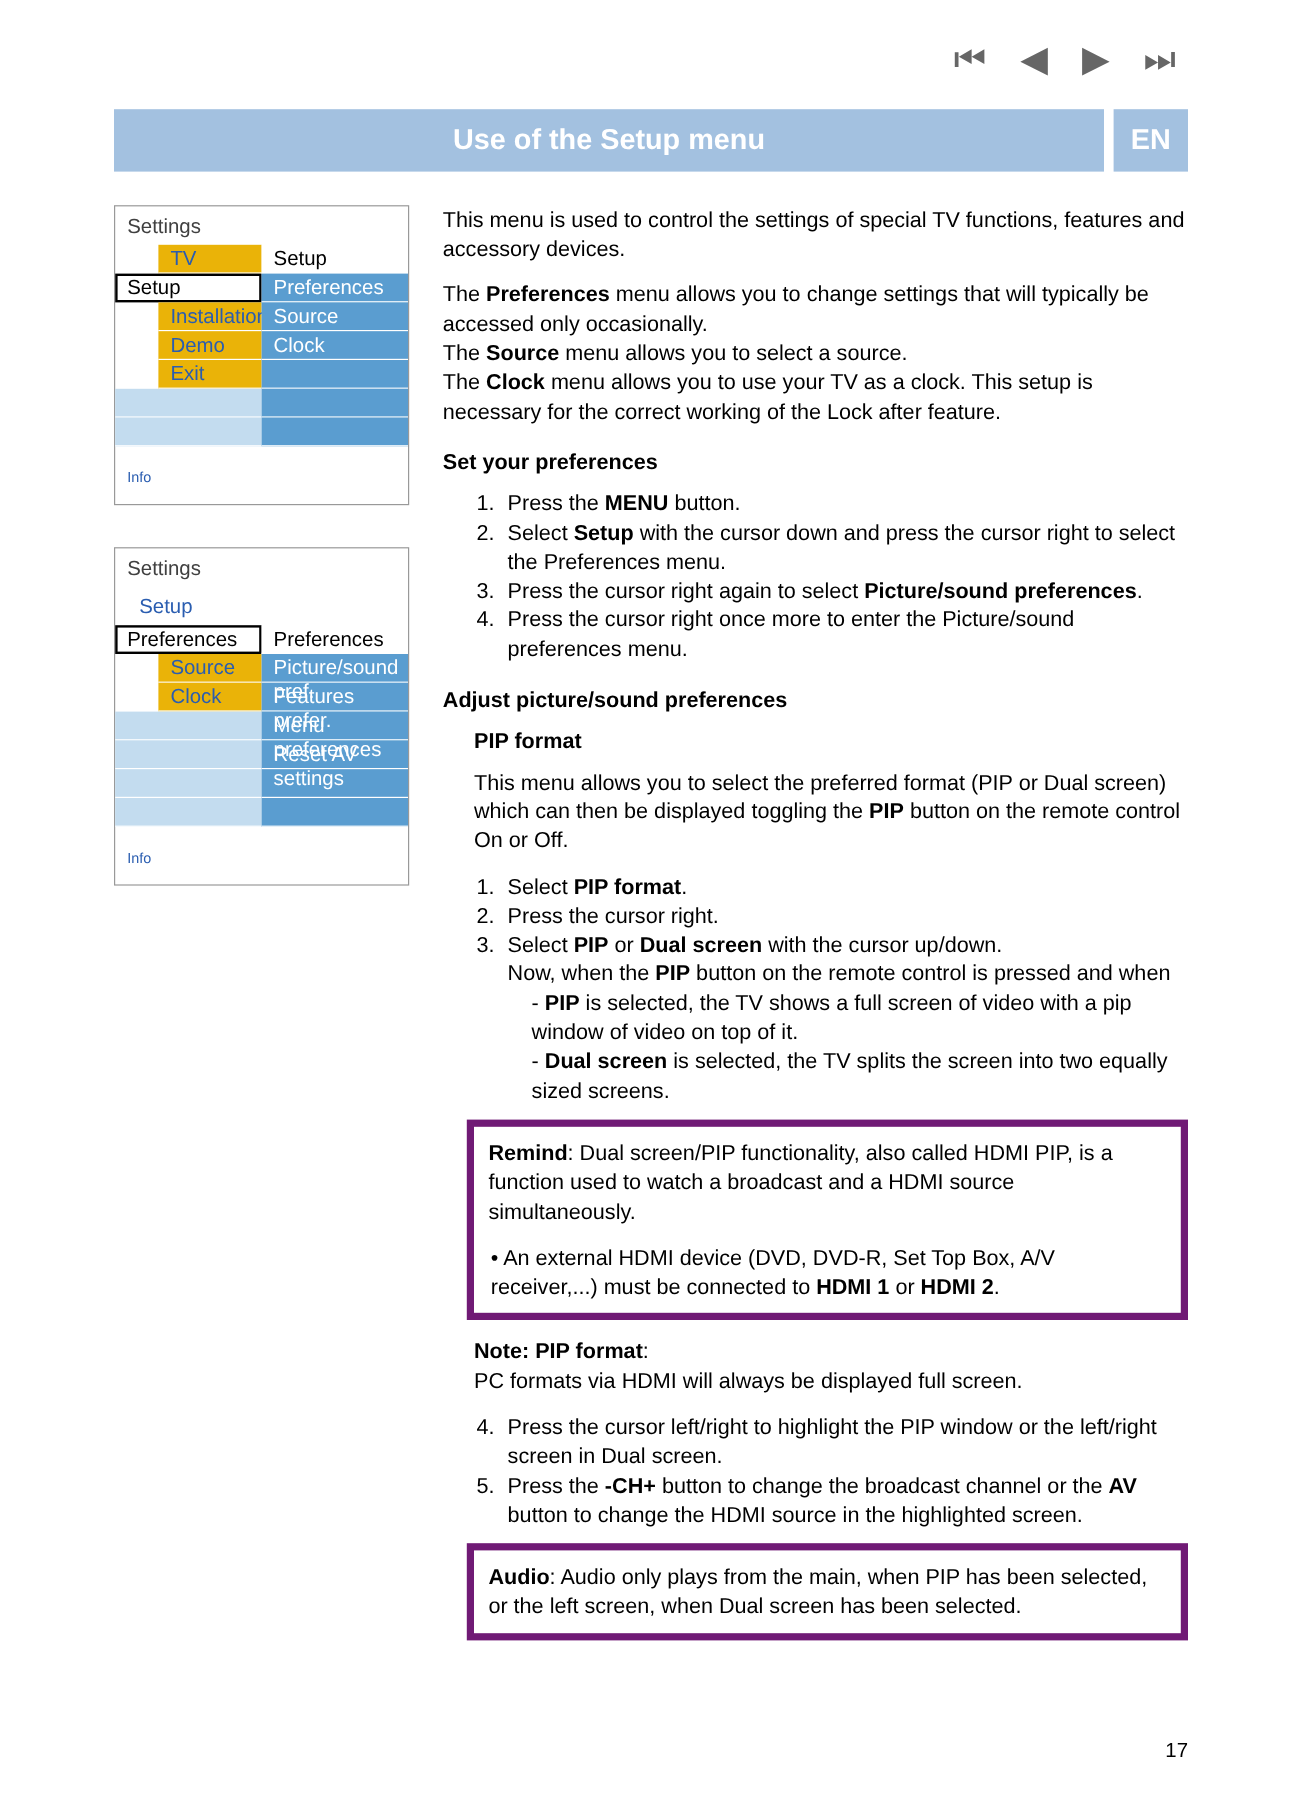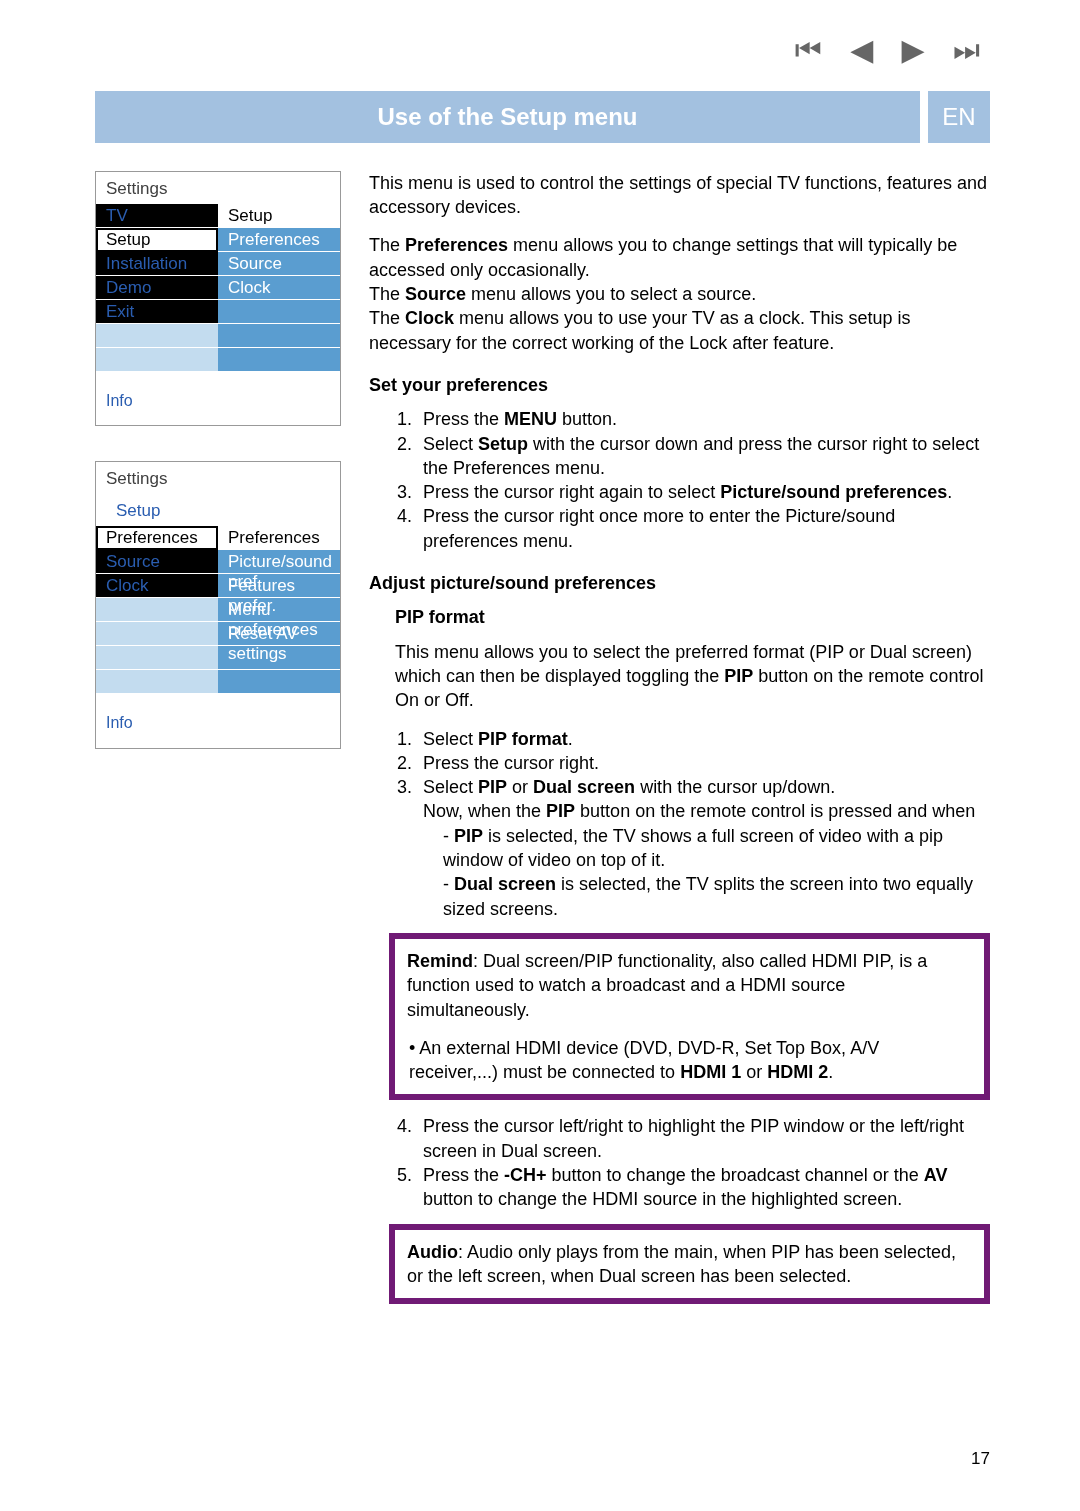--- a/index.html
+++ b/index.html
@@ -34,21 +34,21 @@
     color: #fff;
     font-weight: bold;
     font-size: 24px;
     text-align: center;
     padding: 10px 0;
   }
   .lang-box {
     width: 62px;
     background: #a3c1e0;
     color: #fff;
-    font-weight: normal;
+    font-weight: bold;
     font-size: 24px;
     text-align: center;
     padding: 10px 0;
     margin-left: 8px;
   }
   .content {
     display: flex;
     gap: 28px;
   }
   .left-col {
@@ -77,29 +77,29 @@
   }
   .menu-right { }
   .menu-row {
     padding: 2px 8px 2px 10px;
     border-bottom: 1px solid #fff;
     height: 24px;
     line-height: 20px;
   }
   .menu-row.blue { color: #2a5db0; }
   .menu-row.black { color: #000; }
-  .menu-row.lightfill { background: #000000; }
+  .menu-row.lightfill { background: #eab308; margin-left: 36px; }
   .menu-row.selected { border: 2px solid #000; padding: 0 6px 0 8px; height: 24px; line-height: 20px; }
   .menu-right .menu-row { background: #5a9dd0; color: #fff; }
   .menu-right .menu-row.head { background: #fff; color: #000; }
   .menu-row.empty { background: #c3dcef; }
   .info {
     padding: 18px 10px 14px 10px;
     color: #2a5db0;
-    font-size: 16px;
+    font-size: 12px;
   }
   .right-col p { margin-bottom: 14px; }
   .right-col b { font-weight: bold; }
   .section-heading {
     font-weight: bold;
     margin: 18px 0 10px 0;
   }
   ol.steps { padding-left: 48px; margin-bottom: 12px; }
   ol.steps li { padding-left: 6px; margin-bottom: 0px; }
   .sub-ul { list-style: none; padding-left: 14px; }
@@ -233,20 +233,24 @@
         </li>
       </ol>
 
       <div class="remind-box">
         <p><b>Remind</b><span>: Dual screen/PIP functionality, also called HDMI PIP, is a function used to watch a broadcast and a HDMI source simultaneously.</span></p>
         <div class="bullets">
           <div><span>• An external HDMI device (DVD, DVD-R, Set Top Box, A/V receiver,...) must be connected to </span><b>HDMI 1</b><span> or </span><b>HDMI 2</b><span>.</span></div>
         </div>
       </div>
 
+      <div class="indent-block" style="margin-bottom:14px;">
+        <b>Note: PIP format</b><span>:</span><br>
+        <span>PC formats via HDMI will always be displayed full screen.</span>
+      </div>
 
       <ol class="steps" start="4">
         <li>Press the cursor left/right to highlight the PIP window or the left/right screen in Dual screen.</li>
         <li><span>Press the </span><b>-CH+</b><span> button to change the broadcast channel or the </span><b>AV</b><span> button to change the HDMI source in the highlighted screen.</span></li>
       </ol>
 
       <div class="note-box">
         <b>Audio</b><span>: Audio only plays from the main, when PIP has been selected, or the left screen, when Dual screen has been selected.</span>
       </div>
 

